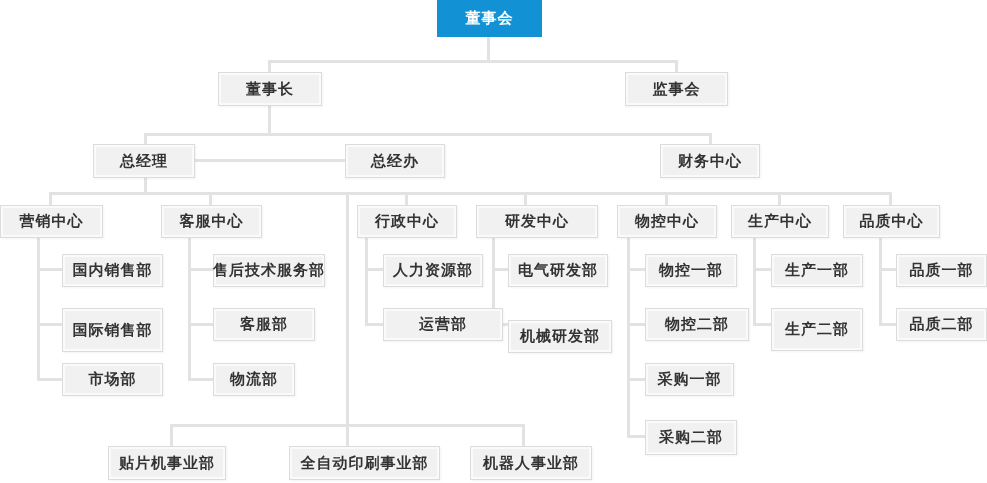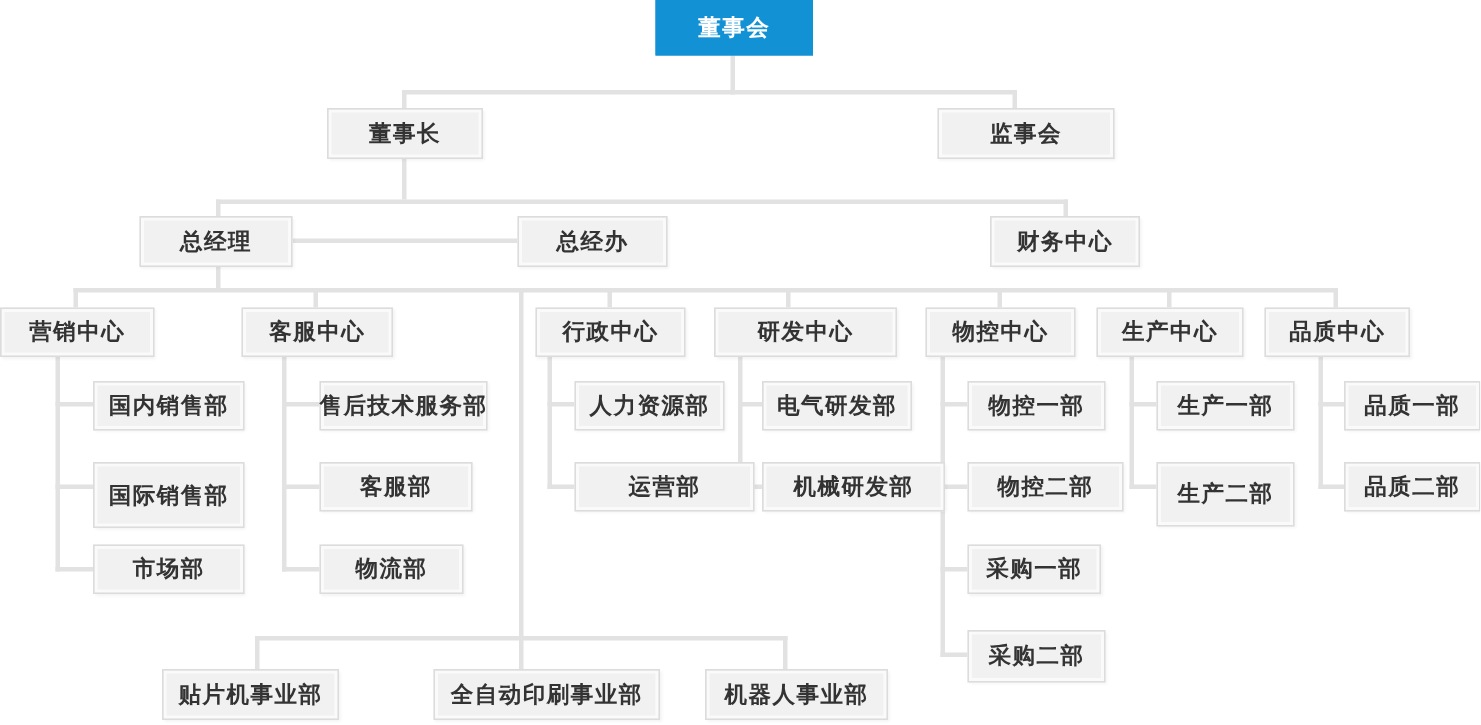--- a/index.html
+++ b/index.html
@@ -86,47 +86,47 @@
   <div class="l" style="left:879px;top:268px;width:17px;height:3px;"></div>
   <div class="l" style="left:879px;top:323px;width:17px;height:3px;"></div>
 
   <div class="l" style="left:170px;top:424px;width:355px;height:3px;"></div>
   <div class="l" style="left:170px;top:424px;width:3px;height:22px;"></div>
   <div class="l" style="left:522px;top:424px;width:3px;height:22px;"></div>
 
   <div class="n root" style="left:437px;top:0px;width:105px;height:37px;">董事会</div>
 
   <div class="n" style="left:218px;top:72px;width:104px;height:34px;">董事长</div>
-  <div class="n" style="left:625px;top:72px;width:118px;height:34px;">监事会</div>
+  <div class="n" style="left:625px;top:72px;width:103px;height:34px;">监事会</div>
 
   <div class="n" style="left:93px;top:144px;width:102px;height:34px;">总经理</div>
   <div class="n" style="left:345px;top:144px;width:100px;height:34px;">总经办</div>
   <div class="n" style="left:660px;top:144px;width:100px;height:34px;">财务中心</div>
 
   <div class="n" style="left:0px;top:205px;width:103px;height:33px;">营销中心</div>
   <div class="n" style="left:161px;top:205px;width:101px;height:33px;">客服中心</div>
   <div class="n" style="left:357px;top:205px;width:100px;height:33px;">行政中心</div>
   <div class="n" style="left:476px;top:205px;width:122px;height:33px;">研发中心</div>
   <div class="n" style="left:617px;top:205px;width:100px;height:33px;">物控中心</div>
   <div class="n" style="left:731px;top:205px;width:98px;height:33px;">生产中心</div>
   <div class="n" style="left:843px;top:205px;width:97px;height:33px;">品质中心</div>
 
   <div class="n" style="left:62px;top:254px;width:101px;height:33px;">国内销售部</div>
   <div class="n" style="left:62px;top:308px;width:101px;height:44px;">国际销售部</div>
   <div class="n" style="left:62px;top:363px;width:101px;height:33px;">市场部</div>
 
   <div class="n" style="left:213px;top:254px;width:112px;height:33px;">售后技术服务部</div>
   <div class="n" style="left:213px;top:308px;width:102px;height:33px;">客服部</div>
-  <div class="n" style="left:213px;top:363px;width:96px;height:33px;">物流部</div>
+  <div class="n" style="left:213px;top:363px;width:82px;height:33px;">物流部</div>
 
   <div class="n" style="left:383px;top:254px;width:100px;height:33px;">人力资源部</div>
   <div class="n" style="left:383px;top:308px;width:120px;height:33px;">运营部</div>
 
   <div class="n" style="left:508px;top:254px;width:100px;height:33px;">电气研发部</div>
-  <div class="n" style="left:508px;top:308px;width:122px;height:33px;">机械研发部</div>
+  <div class="n" style="left:508px;top:320px;width:104px;height:33px;">机械研发部</div>
 
   <div class="n" style="left:645px;top:254px;width:92px;height:33px;">物控一部</div>
   <div class="n" style="left:645px;top:308px;width:104px;height:33px;">物控二部</div>
   <div class="n" style="left:645px;top:363px;width:89px;height:33px;">采购一部</div>
   <div class="n" style="left:645px;top:420px;width:92px;height:35px;">采购二部</div>
 
   <div class="n" style="left:771px;top:254px;width:92px;height:33px;">生产一部</div>
   <div class="n" style="left:771px;top:308px;width:92px;height:43px;">生产二部</div>
 
   <div class="n" style="left:896px;top:254px;width:91px;height:33px;">品质一部</div>

